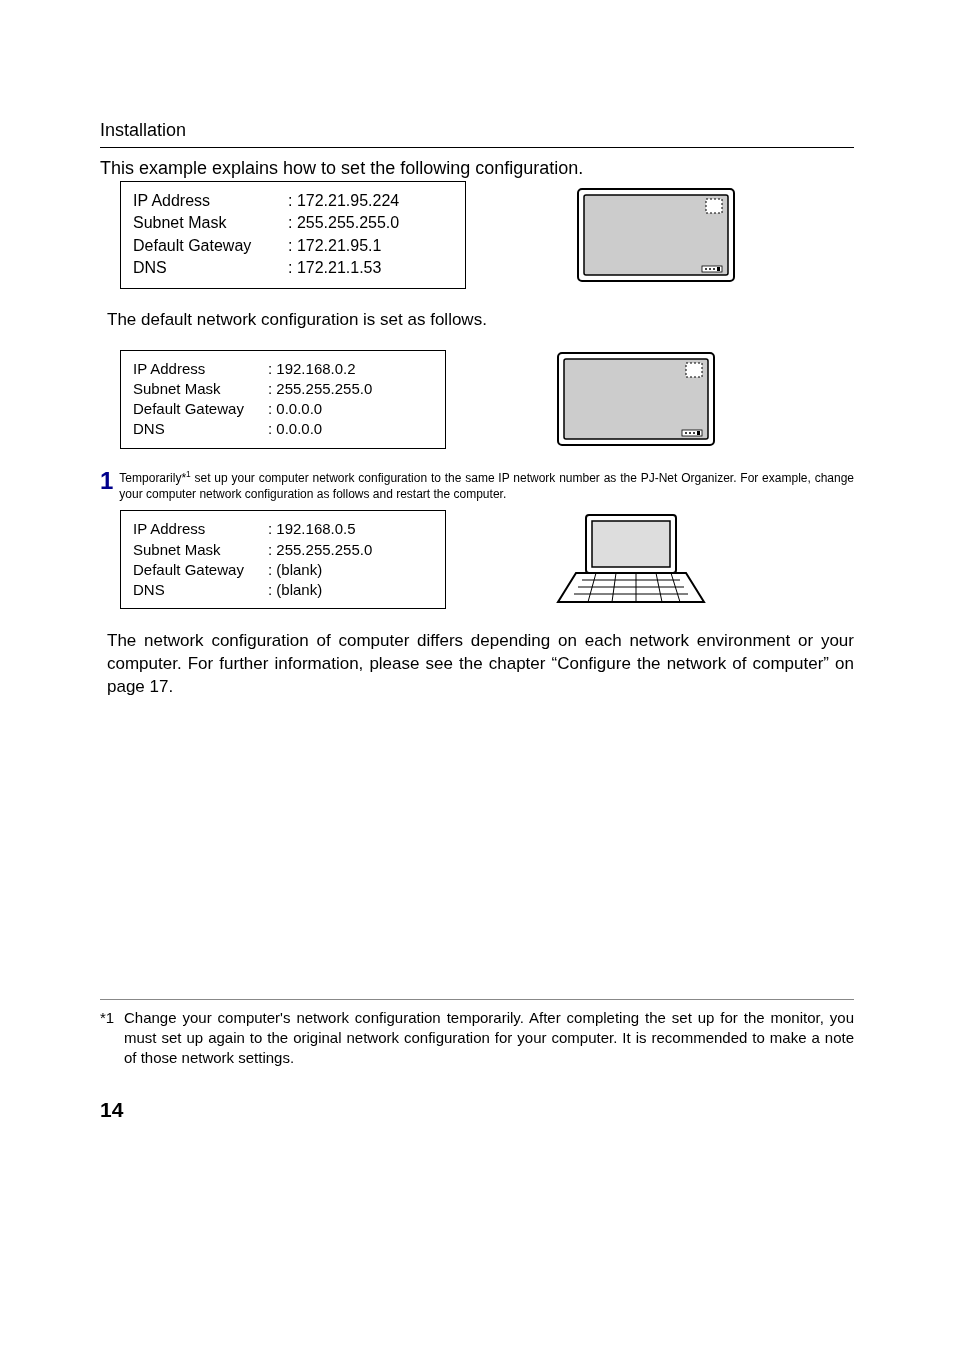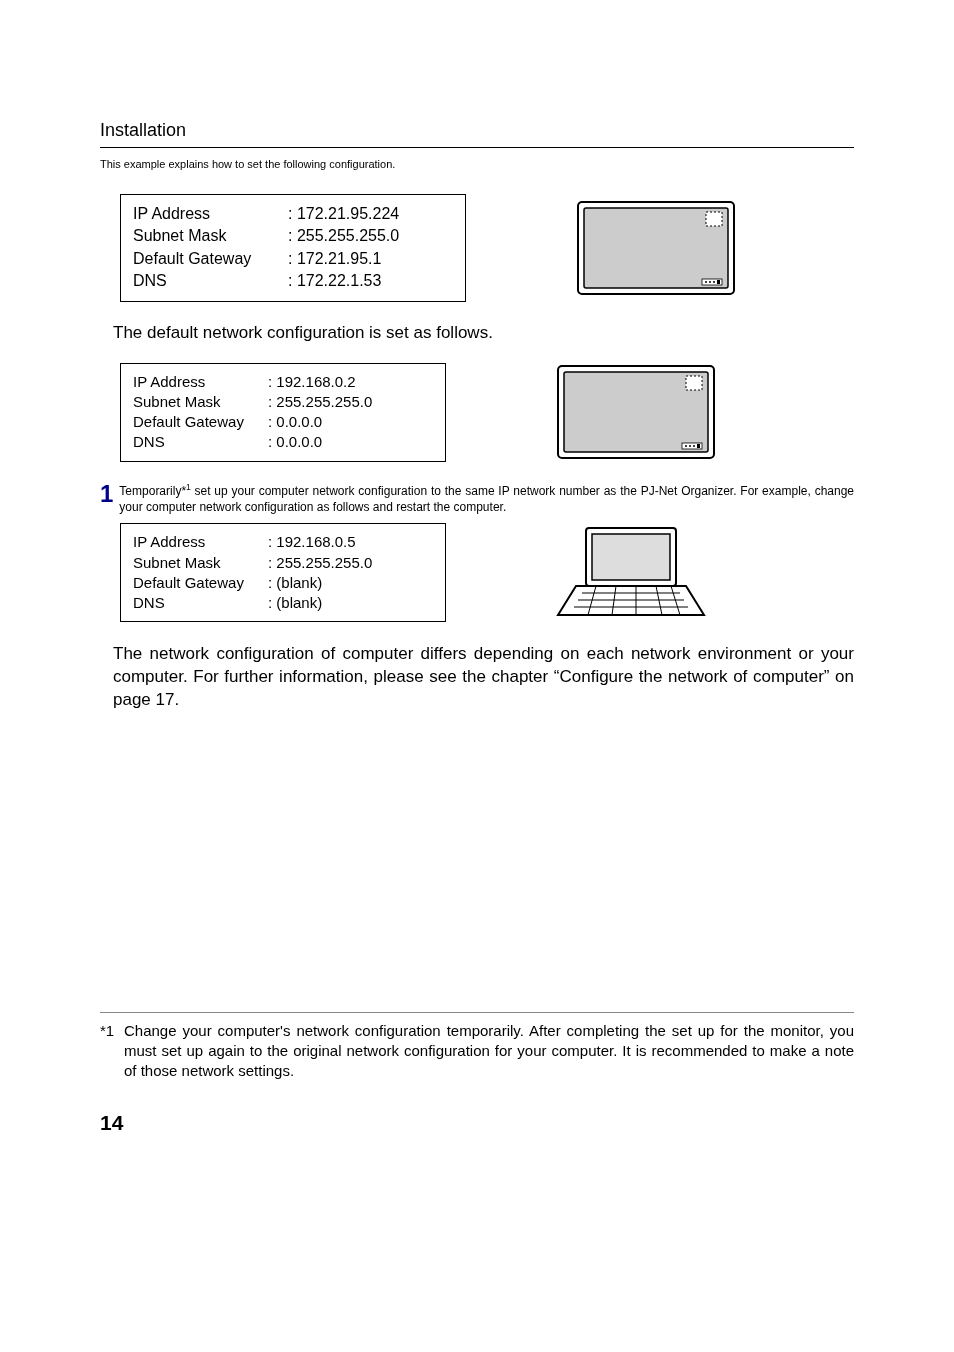--- a/index.html
+++ b/index.html
@@ -25,22 +25,22 @@
     border: none;
     border-top: 1.5px solid #000;
     margin: 0 0 10px 0;
   }
   h1.title {
     font-size: 30px;
     font-weight: bold;
     margin: 8px 0 4px 0;
   }
   .intro {
-    font-size: 11px;
-    margin: 0 0 24px 0;
+    font-size: 18px;
+    margin: 0 0 2px 0;
   }
   .row {
     display: flex;
     align-items: center;
     gap: 110px;
     margin-bottom: 20px;
   }
   .config-box {
     border: 1.5px solid #000;
     padding: 8px 12px;
@@ -70,21 +70,21 @@
   .monitor-svg {
     width: 160px;
     height: 96px;
   }
   .laptop-svg {
     width: 150px;
     height: 100px;
   }
   .body-text {
     font-size: 17px;
-    margin: 12px 0 18px 13px;
+    margin: 12px 0 18px 7px;
     text-align: justify;
     line-height: 1.35;
   }
   .step {
     display: flex;
     align-items: flex-start;
     margin-top: 8px;
     margin-bottom: 8px;
   }
   .step-num {
@@ -144,21 +144,21 @@
       <div class="cfg-line">
         <span class="cfg-label">Subnet Mask</span>
         <span class="cfg-value">255.255.255.0</span>
       </div>
       <div class="cfg-line">
         <span class="cfg-label">Default Gateway</span>
         <span class="cfg-value">172.21.95.1</span>
       </div>
       <div class="cfg-line">
         <span class="cfg-label">DNS</span>
-        <span class="cfg-value">172.22.1.53</span>
+        <span class="cfg-value">172.21.1.53</span>
       </div>
     </div>
     <svg class="monitor-svg" viewBox="0 0 160 96">
       <rect x="2" y="2" width="156" height="92" rx="4" fill="none" stroke="#000" stroke-width="2"></rect>
       <rect x="8" y="8" width="144" height="80" rx="2" fill="#ccc" stroke="#000" stroke-width="1.5"></rect>
       <rect x="130" y="12" width="16" height="14" fill="#fff" stroke="#000" stroke-width="1" stroke-dasharray="2 2"></rect>
       <rect x="126" y="79" width="20" height="6" fill="#fff" stroke="#000" stroke-width="0.8"></rect>
       <circle cx="130" cy="82" r="1" fill="#000"></circle>
       <circle cx="134" cy="82" r="1" fill="#000"></circle>
       <circle cx="138" cy="82" r="1" fill="#000"></circle>

